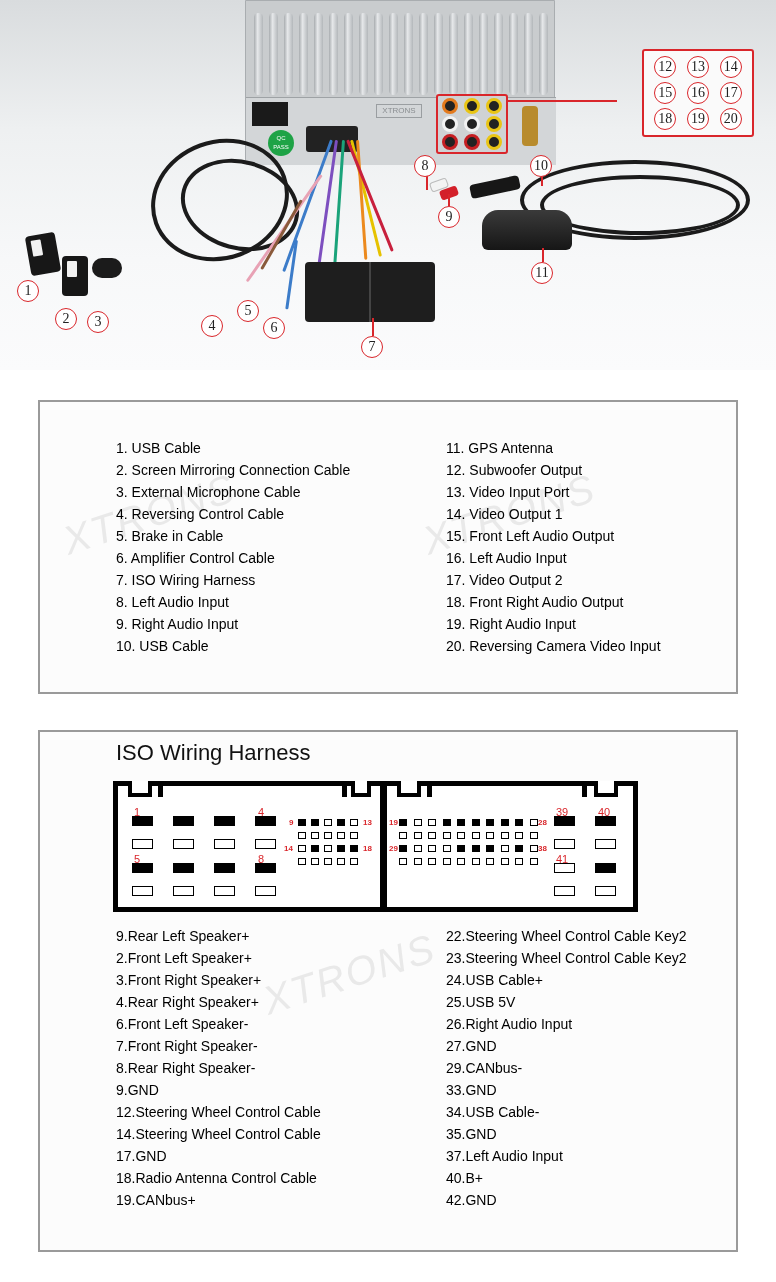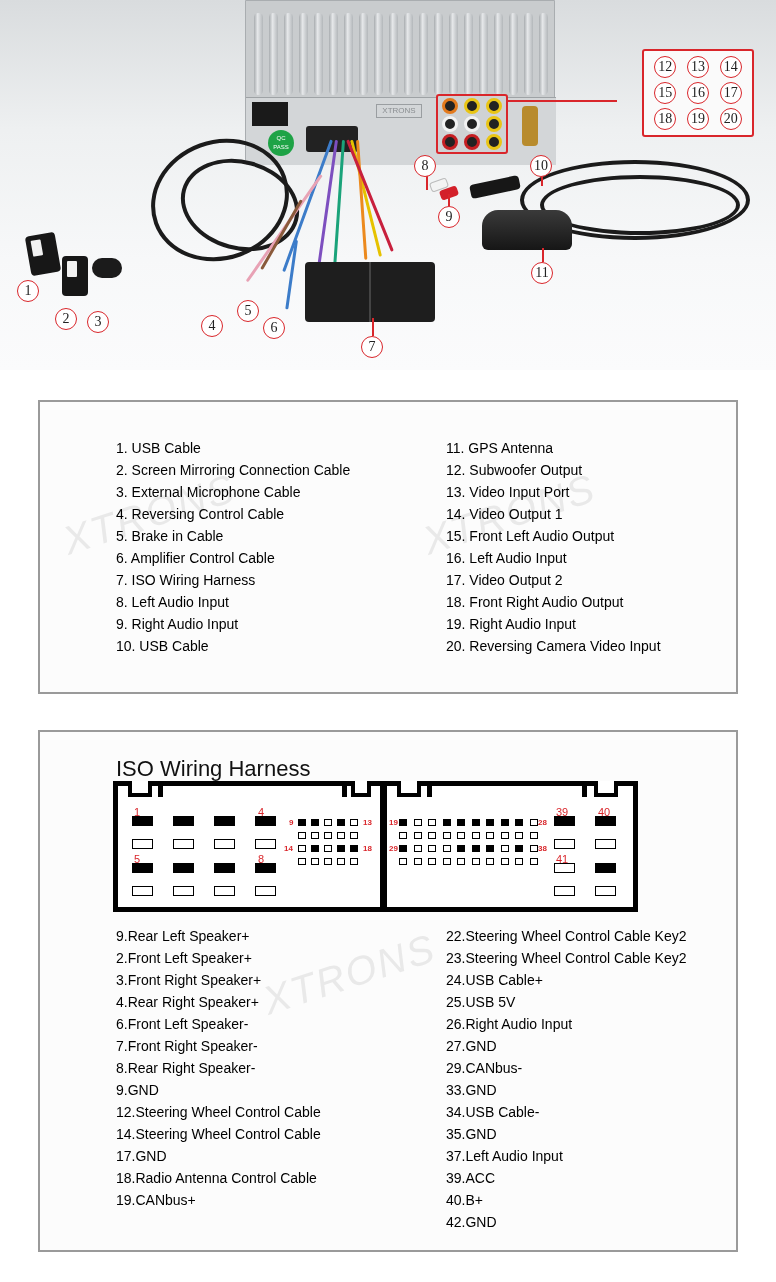--- a/index.html
+++ b/index.html
@@ -80,21 +80,21 @@
   .panel.legend { top: 400px; height: 294px; }
   .panel.iso { top: 730px; height: 522px; }
   .two-col { position: absolute; display: flex; }
   .col { display: flex; flex-direction: column; }
   .line { font-size: 14px; line-height: 22px; color: #000000; white-space: nowrap; }
   .legend .two-col { left: 76px; top: 35px; }
   .legend .col.left { width: 330px; }
   .iso .two-col { left: 76px; top: 193px; }
   .iso .col.left { width: 330px; }
 
-  .iso-title { position: absolute; left: 76px; top: 24px; font-size: 22px; color: #111; }
+  .iso-title { position: absolute; left: 76px; top: 8px; font-size: 22px; color: #111; }
 
   
   .connector {
     position: absolute; top: 49px; height: 131px; border: 5px solid #000; background: #fff;
   }
   .connector.left  { left: 73px;  width: 272px; }
   .connector.right { left: 342px; width: 256px; }
   .tab { position: absolute; top: -5px; border: 4px solid #000; border-top: none; background: #fff; }
   .bar { position: absolute; top: -5px; width: 5px; background: #000; }
   .pin-big { position: absolute; width: 21px; height: 10px; border: 1.5px solid #000; background: #fff; }
@@ -402,18 +402,17 @@
       <div class="line">23.Steering Wheel Control Cable Key2</div>
       <div class="line">24.USB Cable+</div>
       <div class="line">25.USB 5V</div>
       <div class="line">26.Right Audio Input</div>
       <div class="line">27.GND</div>
       <div class="line">29.CANbus-</div>
       <div class="line">33.GND</div>
       <div class="line">34.USB Cable-</div>
       <div class="line">35.GND</div>
       <div class="line">37.Left Audio Input</div>
-      <div class="line">39.ACC</div>
       <div class="line">40.B+</div>
       <div class="line">42.GND</div>
     </div>
   </div>
 </div>
 
 </body></html>

